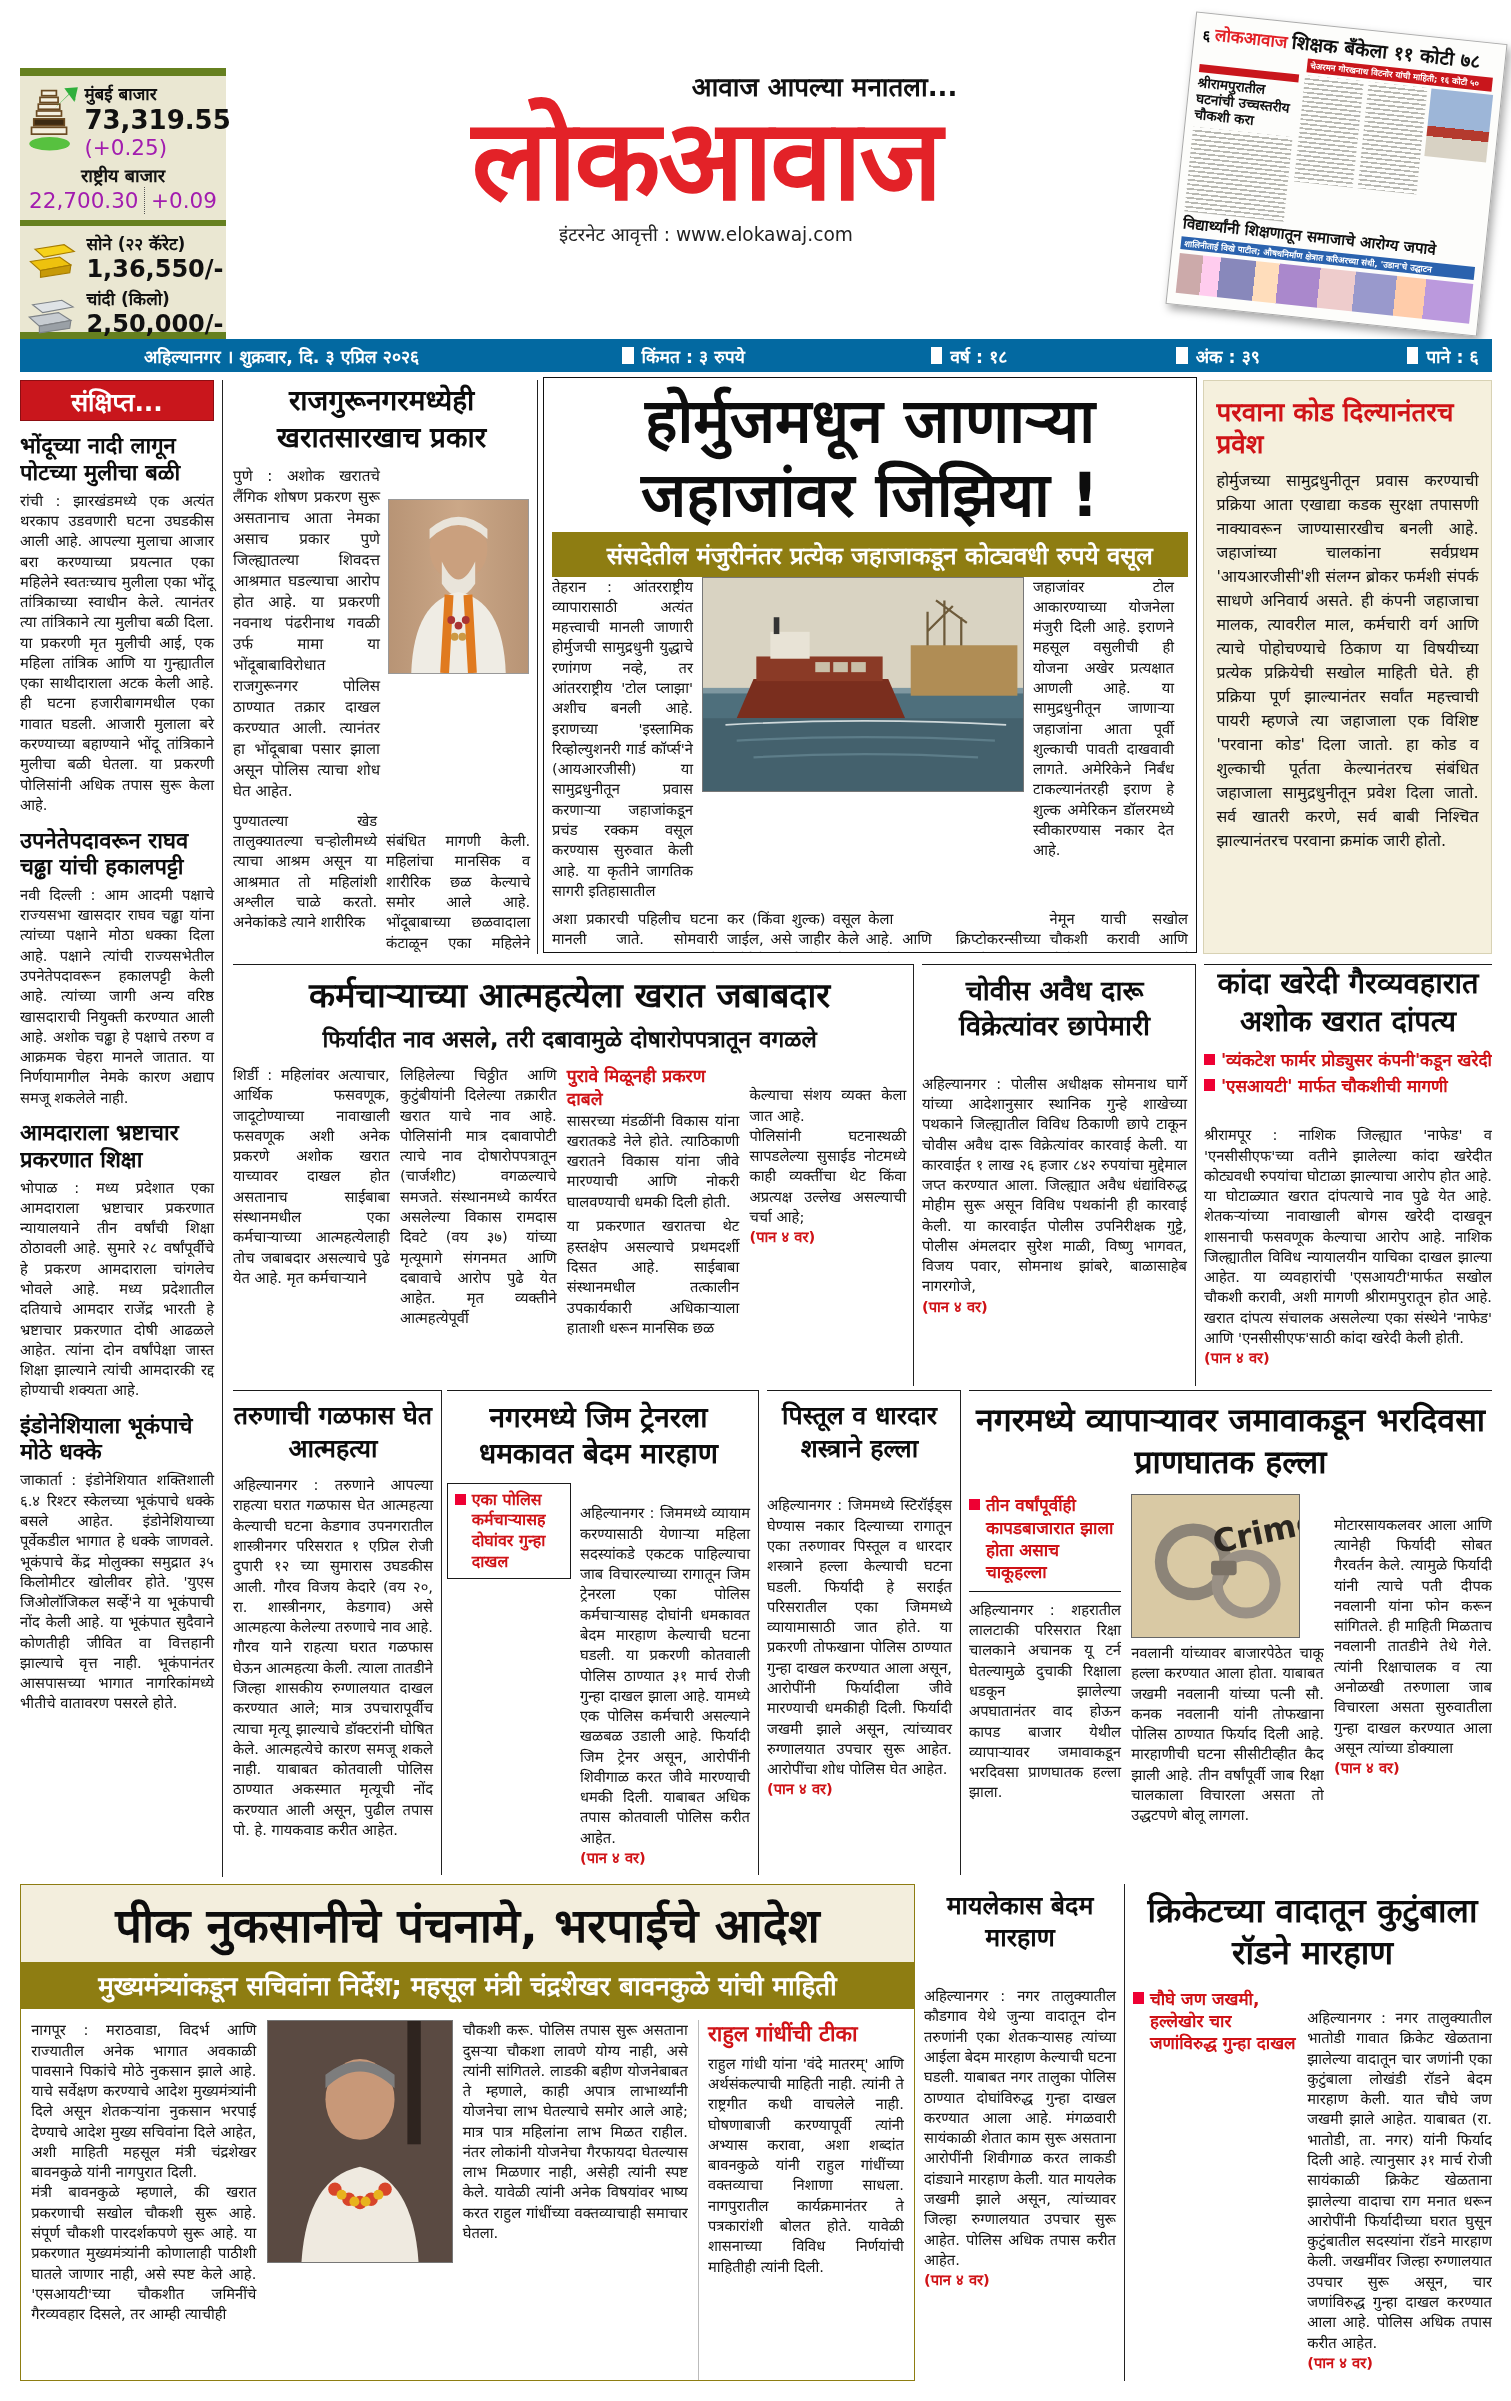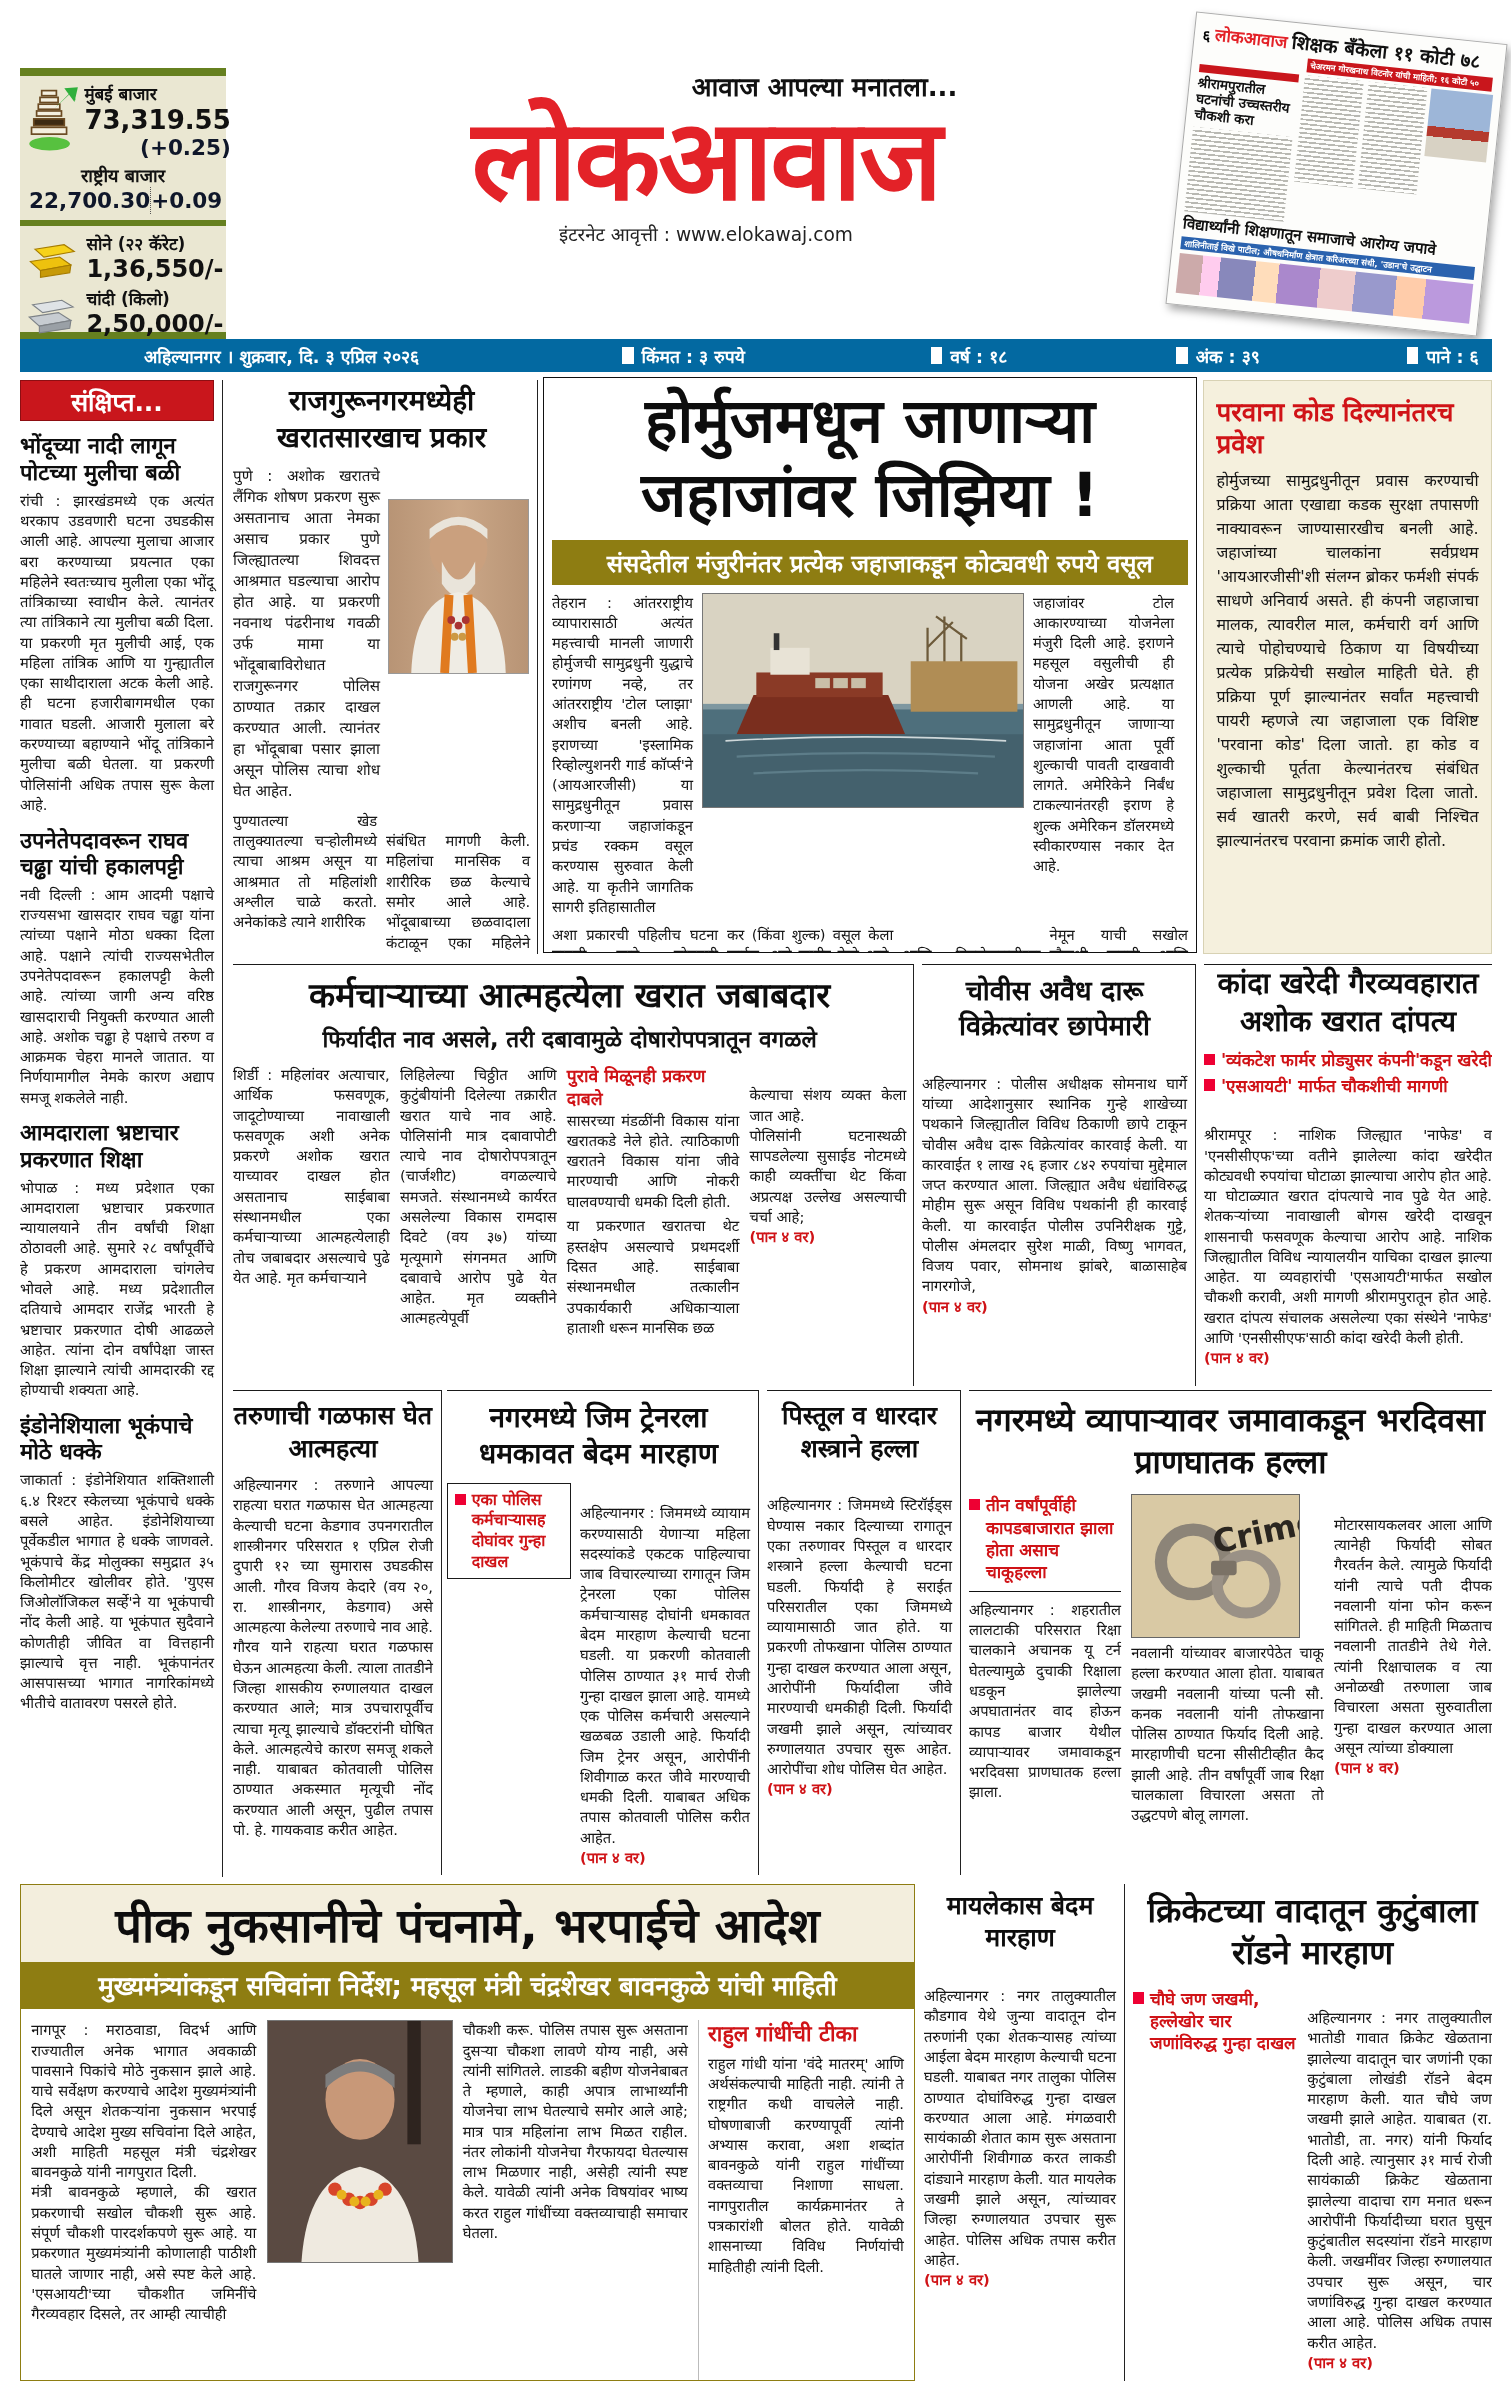--- a/index.html
+++ b/index.html
@@ -11,21 +11,21 @@
   .clip { overflow:hidden; }
   .ctr { text-align:center; }
   .body-txt { font-size:14.7px; line-height:1.38; color:#141414; text-align:justify; white-space:pre-line; }
   .jump { color:#d01317; font-weight:bold; }
 
   
   .mkt { background:#eae7d2; border-top:8px solid #66801f; border-bottom:8px solid #66801f; padding:5.6px 6.8px; }
   .mkt-row { display:flex; align-items:center; gap:5.6px; }
   .mkt-label { font-size:17px; font-weight:bold; color:#111; }
   .mkt-big { font-size:26px; font-weight:bold; color:#111; }
-  .mkt-mid { font-size:21.5px; font-weight:bold; color:#0f172a;text-align:right; }
+  .mkt-mid { font-size:21.5px; font-weight:normal; color:#a21caf; }
   .mkt-div { height:6.8px; background:#66801f; margin:5.6px -6.8px; }
   .nat-row { display:flex; justify-content:space-between; align-items:center; padding:0 2.3px; }
   .dot-sep { border-left:1.7px dotted #555; height:27px; }
 
   
   .tagline { font-size:26px; font-weight:bold; color:#111; }
   .logo { font-size:112px; font-weight:bold; color:#e32228; line-height:1; letter-spacing:-2.3px; }
   .edition { font-size:18.6px; color:#222; }
 
   
@@ -228,21 +228,21 @@
       <div class="body-txt" style="flex:1;">पुण्यातल्या खेड तालुक्यातल्या चऱ्होलीमध्ये त्याचा आश्रम असून या आश्रमात तो महिलांशी अश्लील चाळे करतो. अनेकांकडे त्याने शारीरिक</div>
       <div class="body-txt" style="flex:1;">
         <span>संबंधित मागणी केली. महिलांचा मानसिक व शारीरिक छळ केल्याचे समोर आले आहे. भोंदूबाबाच्या छळवादाला कंटाळून एका महिलेने पोलिस ठाण्यात धाव घेत राजगुरूनगर पोलिसांत तक्रार दिली. दरम्यान, भोंदू पंढरीनाथ गवळीच्या शोधासाठी पथके रवाना झाल्याचे समजते.</span>
         
       </div>
     </div>
   </div>
 
   <div class="abs clip" style="left:543px; top:377px; width:654px; height:576px; border:1.1px solid #111; padding:5.6px 8px;">
     <h1 class="hl-xxl ctr">होर्मुजमधून जाणाऱ्या जहाजांवर जिझिया !</h1>
-    <div class="strap" style="margin:8px 0;padding-left:23px;">संसदेतील मंजुरीनंतर प्रत्येक जहाजाकडून कोट्यवधी रुपये वसूल</div>
+    <div class="strap" style="margin:0 0;padding-left:23px;">संसदेतील मंजुरीनंतर प्रत्येक जहाजाकडून कोट्यवधी रुपये वसूल</div>
     <div style="display:flex; gap:9px;">
       <div class="body-txt" style="width:141px;">तेहरान : आंतरराष्ट्रीय व्यापारासाठी अत्यंत महत्त्वाची मानली जाणारी होर्मुजची सामुद्रधुनी युद्धाचे रणांगण नव्हे, तर आंतरराष्ट्रीय 'टोल प्लाझा' अशीच बनली आहे. इराणच्या 'इस्लामिक रिव्होल्युशनरी गार्ड कॉर्प्स'ने (आयआरजीसी) या सामुद्रधुनीतून प्रवास करणाऱ्या जहाजांकडून प्रचंड रक्कम वसूल करण्यास सुरुवात केली आहे. या कृतीने जागतिक सागरी इतिहासातील</div>
       <figure style="width:322px; height:215px; border:0.6px solid #777;">
         <svg width="100%" height="100%" viewBox="0 0 570 380" preserveAspectRatio="none">
           <rect width="570" height="200" fill="#d9d3c2"></rect>
           <rect y="200" width="570" height="180" fill="#4e6f7c"></rect>
           <rect y="196" width="570" height="10" fill="#7e97a0"></rect>
           <g stroke="#6d5a3a" stroke-width="4" fill="none">
             <path d="M430 40 V160 M400 60 V160 M460 70 V160 M415 40 L470 80 M445 50 L400 95"></path>
           </g>

